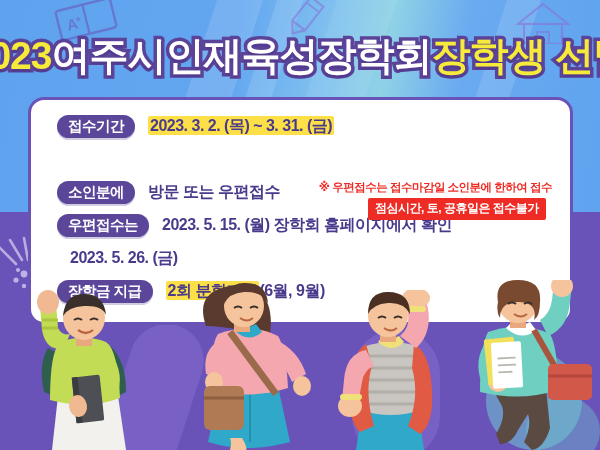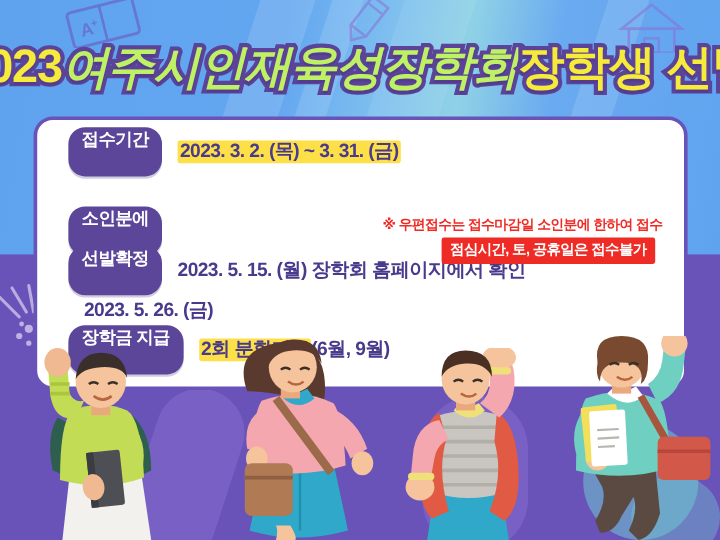--- a/index.html
+++ b/index.html
@@ -44,36 +44,36 @@
     display:flex;align-items:center;justify-content:center;
     white-space:nowrap;
   }
   .ttl{
     font-size:39px;font-weight:bold;letter-spacing:-1px;
     -webkit-text-stroke:7px #5b4399;
     paint-order:stroke fill;
     text-shadow:0 3px 0 rgba(70,50,130,.35);
   }
   .ttl.y{color:#f6ea3a;}
-  .ttl.w{color:#bef264;font-style:italic;}
+  .ttl.w{color:#ffffff;}
   .ttl-gap{display:inline-block;width:9px;}
   
   #card{
     position:absolute;left:28px;top:97px;width:545px;height:228px;
     background:#ffffff;border:3px solid #6a53b8;border-radius:16px;
     box-sizing:border-box;
   }
   #rows{position:absolute;left:0;top:10px;width:100%;}
   .row{
     display:flex;align-items:center;height:33px;padding-left:26px;
   }
   .pill{
     background:#5b4699;color:#ffffff;border-radius:14px;
     font-size:14.5px;font-weight:bold;letter-spacing:-.5px;
-    padding:4px 11px 23px;line-height:1;white-space:nowrap;
+    padding:4px 11px 4px;line-height:1;white-space:nowrap;
     box-shadow:0 2px 0 rgba(70,50,130,.25);
   }
   .val{
     margin-left:13px;font-size:16px;font-weight:bold;
     color:#4a3a8c;letter-spacing:-.5px;white-space:nowrap;
   }
   .val .hl{background:#fde047;padding:1px 2px;border-radius:2px;}
   .val .plain{background:transparent;}
   
   #note{
@@ -171,24 +171,25 @@
       <div class="row">
         <span class="pill">접수기간</span>
         <span class="val"><span class="hl">2023. 3. 2. (목) ~ 3. 31. (금)</span></span>
       </div>
 
       <div class="row">
       </div>
 
       <div class="row">
         <span class="pill">소인분에</span>
-      </div>
-
-      <div class="row">
-        <span class="pill">선발확정</span>
+        <span class="val">방문 또는 우편접수</span>
+      </div>
+
+      <div class="row">
+        <span class="pill">우편접수는</span>
         <span class="val">2023. 5. 15. (월) 장학회 홈페이지에서 확인</span>
       </div>
 
       <div class="row">
         <span class="val">2023. 5. 26. (금)</span>
       </div>
 
       <div class="row">
         <span class="pill">장학금 지급</span>
         <span class="val"><span class="hl">2회 분할지급</span><span class="plain">(6월, 9월)</span></span>

